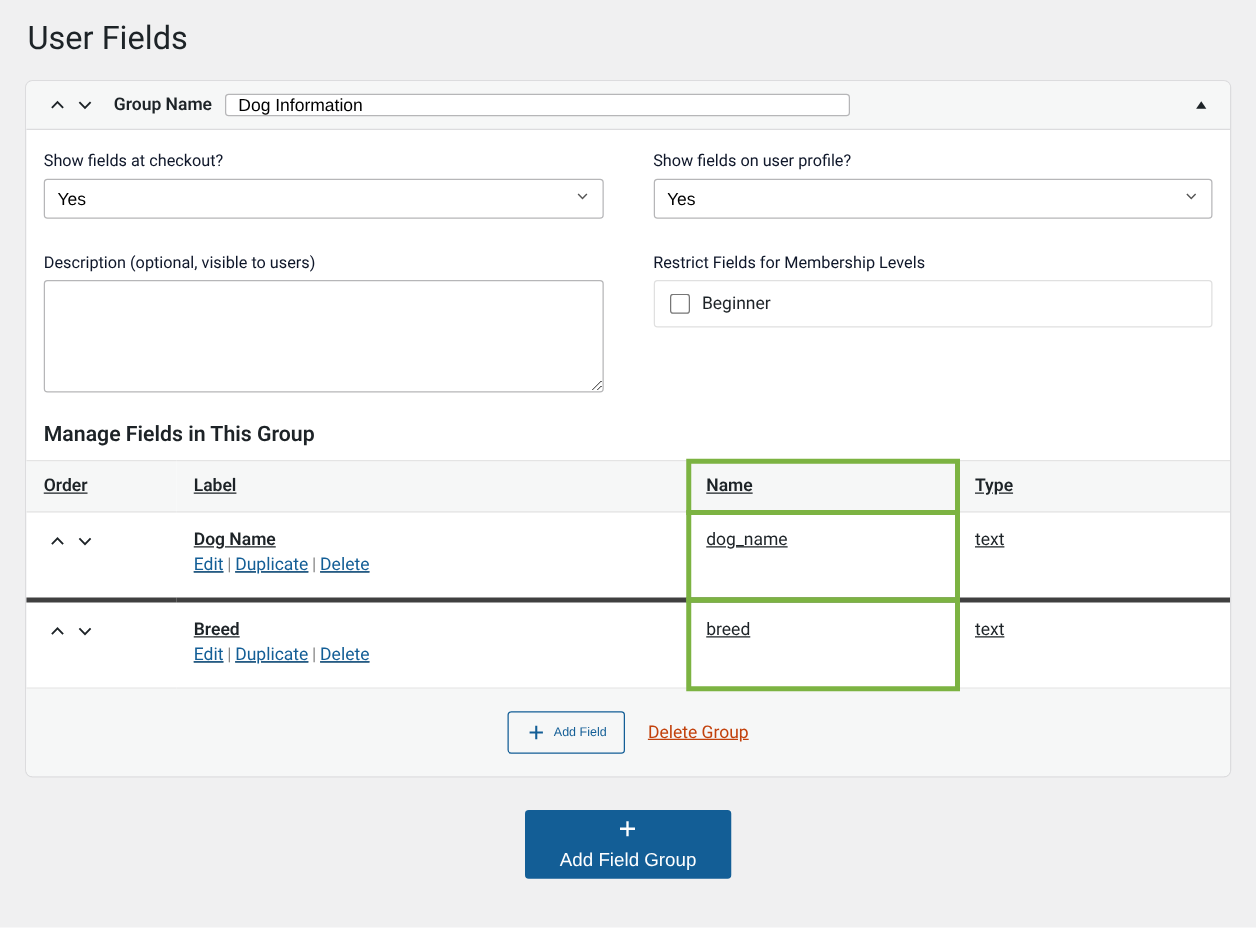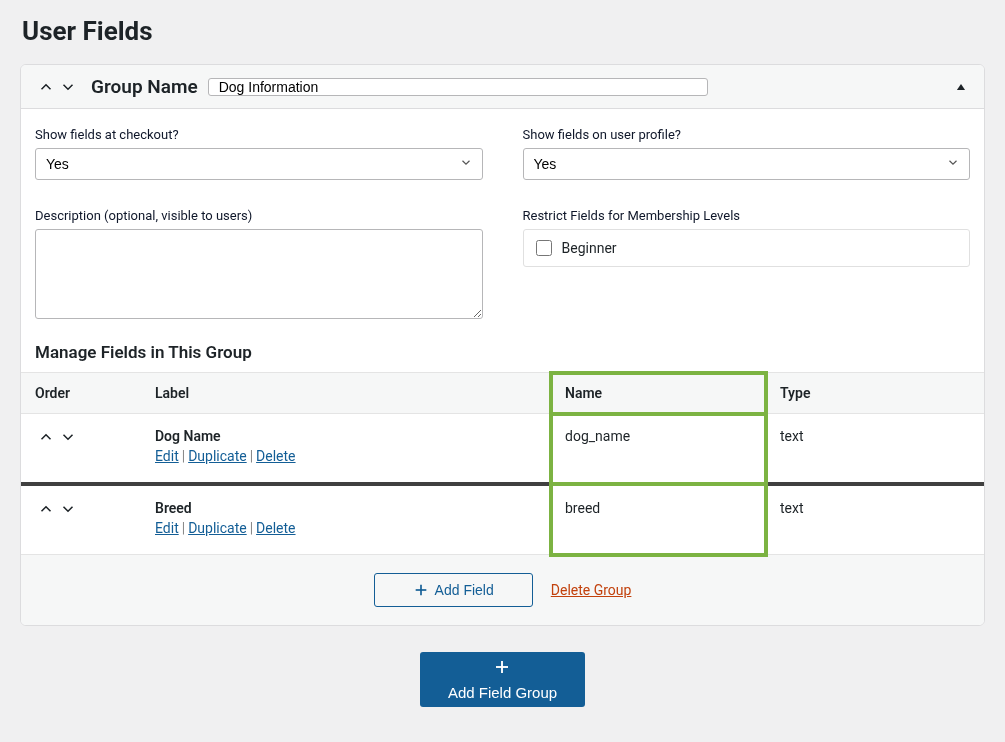--- a/index.html
+++ b/index.html
@@ -1,50 +1,50 @@
 <!DOCTYPE html>
 <html><head>
   <meta charset="utf-8">
   <style>
     * { box-sizing: border-box; margin: 0; padding: 0; }
     body { font-family: -apple-system, BlinkMacSystemFont, "Segoe UI", Roboto, Helvetica, Arial, sans-serif; background: #f0f0f1; color: #1d2327; font-size: 14px; }
     .container { padding: 10px 20px 30px; }
-    h1.page-title { font-size: 26px; font-weight: 700; margin: 6px 0 18px 2px; color: #1d2327; }
+    h1.page-title { font-size: 26px; font-weight: 400; margin: 6px 0 18px 2px; color: #1d2327; }
     .group-card { background: #fff; border: 1px solid #dcdcde; border-radius: 6px; overflow: hidden; }
     .group-header { background: #f6f7f7; padding: 10px 14px; display: flex; align-items: center; border-bottom: 1px solid #dcdcde; }
     .order-controls { display: flex; gap: 0px; margin-right: 12px; }
     .order-controls svg, .row-order svg { width: 18px; height: 18px; stroke: #1d2327; stroke-width: 2; fill: none; }
-    .group-name-label { font-size: 19px; font-weight: 600; margin-right: 10px; }
+    .group-name-label { font-size: 14px; font-weight: 600; margin-right: 10px; }
     .group-name-input { flex: 0 0 500px; height: 18px; border: 1px solid #b6b6b8; padding: 0 10px; font-size: 14px; border-radius: 3px; }
     .collapse-toggle { margin-left: auto; }
     .collapse-toggle svg { width: 14px; height: 14px; fill: #1d2327; }
     .group-body { padding: 18px 14px 6px; display: flex; gap: 40px; }
     .col { flex: 1; }
     .field-label { font-size: 13px; color: #0f172a; margin-bottom: 6px; display: block; }
     .select-wrap { position: relative; }
     .select-wrap select { width: 100%; height: 32px; border: 1px solid #b6b6b8; border-radius: 3px; padding: 0 10px; font-size: 14px; background: #fff; appearance: none; -webkit-appearance: none; }
     .select-wrap .chev { position: absolute; right: 10px; top: 50%; transform: translateY(-50%); pointer-events: none; }
     .select-wrap .chev svg { width: 14px; height: 14px; stroke: #555; stroke-width: 2; fill: none; }
     textarea.desc { width: 100%; height: 90px; border: 1px solid #b6b6b8; border-radius: 3px; padding: 6px; font-size: 14px; resize: both; }
     .section-gap { height: 28px; }
     .levels-box { border: 1px solid #e0e0e0; border-radius: 3px; max-height: 90px; overflow: hidden; }
     .level-row { display: flex; align-items: center; gap: 10px; padding: 10px 12px; border-bottom: 1px solid #ededed; font-size: 14px; }
     .level-row:last-child { border-bottom: none; }
     .level-row input[type="checkbox"] { width: 16px; height: 16px; border-radius: 3px; border: 1px solid #8c8f94; }
     h3.manage-title { font-size: 17px; font-weight: 600; padding: 14px 14px 10px; }
-    table.fields { width: 100%; border-collapse: collapse; }
+    table.fields { width: 100%; border-collapse: collapse; text-decoration: underline; }
     table.fields thead th { text-align: left; background: #f6f7f7; border-top: 1px solid #e4e4e4; border-bottom: 1px solid #e4e4e4; padding: 12px 14px; font-size: 14px; font-weight: 600; }
     table.fields tbody td { padding: 14px 14px 18px; border-bottom: 4px solid #404040; vertical-align: top; font-size: 14px; }
     table.fields tbody tr:last-child td { border-bottom: 1px solid #e4e4e4; }
     .row-order { display: flex; gap: 0px; }
     .field-label-strong { font-weight: 600; margin-bottom: 4px; }
     .row-actions a { color: #135e96; text-decoration: underline; }
     .row-actions .sep { color: #888; margin: 0 3px; }
     .group-footer { background: #f6f7f7; padding: 18px; display: flex; align-items: center; justify-content: center; gap: 18px; }
-    .btn-secondary { background: #f6f7f7; border: 1px solid #135e96; color: #135e96; padding: 8px 38px; border-radius: 3px; font-size: 14px; display: inline-flex; align-items: center; gap: 6px; cursor: pointer; }
+    .btn-secondary { background: #f6f7f7; border: 1px solid #135e96; color: #135e96; padding: 8px 14px; border-radius: 3px; font-size: 10px; display: inline-flex; align-items: center; gap: 6px; cursor: pointer; }
     .btn-secondary svg { width: 16px; height: 16px; stroke: #135e96; stroke-width: 2.5; fill: none; }
     .delete-link { color: #c2410c; text-decoration: underline; font-size: 14px; }
     .page-footer { text-align: center; margin-top: 26px; }
     .btn-primary { background: #135e96; color: #fff; border: none; padding: 6px 28px; border-radius: 3px; font-size: 15px; display: inline-flex; align-items: center; gap: 8px; cursor: pointer; flex-direction: column; }
     .btn-primary svg { width: 18px; height: 18px; stroke: #fff; stroke-width: 2.5; fill: none; }
     .col-order { width: 120px; }
     .col-label { width: 410px; }
     .col-name { width: 215px; }
     .name-highlight { outline: 4px solid #7cb342; outline-offset: -2px; }
     .order-btn, .collapse-toggle { background: none; border: none; padding: 0 2px; cursor: pointer; display: inline-flex; }

